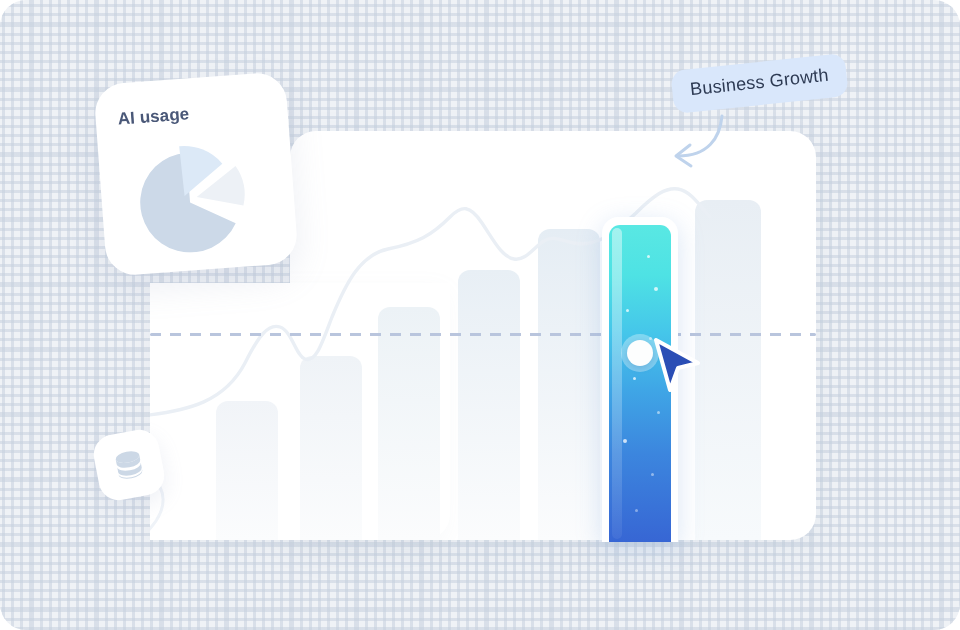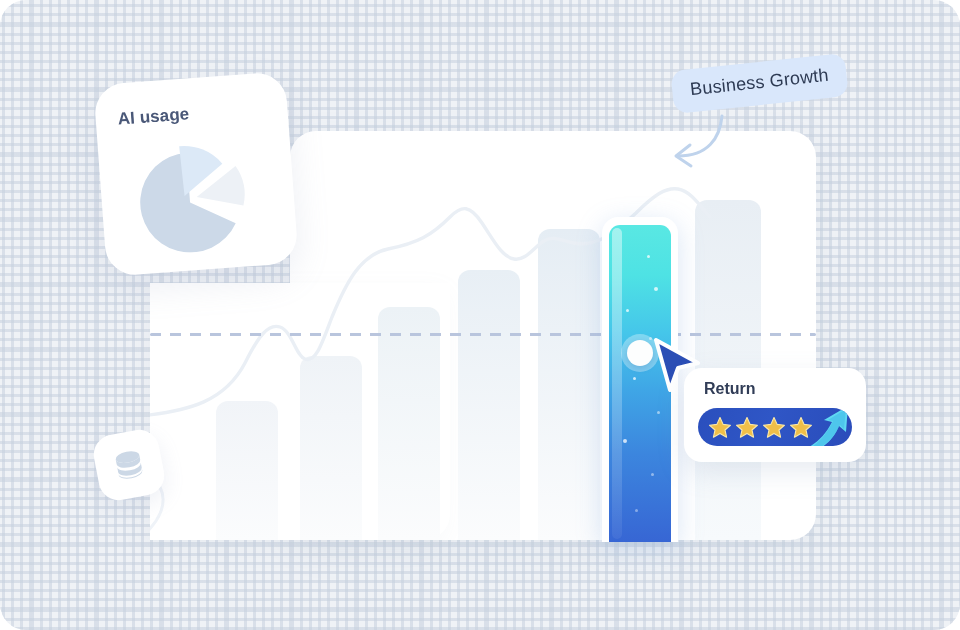--- a/index.html
+++ b/index.html
@@ -297,37 +297,14 @@
   </div>
 
   <div class="badge-growth">
     <span>Business Growth</span>
   </div>
   <svg class="growth-arrow" width="72" height="62" viewBox="0 0 72 62">
     <path d="M62 4 C60 26, 48 44, 18 44" fill="none" stroke="#bfd3ec" stroke-width="3" stroke-linecap="round"></path>
     <path d="M30 33 L16 44 L31 54" fill="none" stroke="#bfd3ec" stroke-width="3" stroke-linecap="round" stroke-linejoin="round"></path>
   </svg>
 
-  <div class="card-return">
-    <div class="card-return-title">Return</div>
-    <div class="rating-pill">
-      <div class="stars">
-        <svg width="26" height="25" viewBox="0 0 24 24">
-          <path d="M12 2.5 L15 9 L22 9.8 L16.8 14.4 L18.3 21.3 L12 17.7 L5.7 21.3 L7.2 14.4 L2 9.8 L9 9 Z" fill="#f0bf49" stroke="#fae8a8" stroke-width="1.1" stroke-linejoin="round"></path>
-        </svg>
-        <svg width="26" height="25" viewBox="0 0 24 24">
-          <path d="M12 2.5 L15 9 L22 9.8 L16.8 14.4 L18.3 21.3 L12 17.7 L5.7 21.3 L7.2 14.4 L2 9.8 L9 9 Z" fill="#f0bf49" stroke="#fae8a8" stroke-width="1.1" stroke-linejoin="round"></path>
-        </svg>
-        <svg width="26" height="25" viewBox="0 0 24 24">
-          <path d="M12 2.5 L15 9 L22 9.8 L16.8 14.4 L18.3 21.3 L12 17.7 L5.7 21.3 L7.2 14.4 L2 9.8 L9 9 Z" fill="#f0bf49" stroke="#fae8a8" stroke-width="1.1" stroke-linejoin="round"></path>
-        </svg>
-        <svg width="26" height="25" viewBox="0 0 24 24">
-          <path d="M12 2.5 L15 9 L22 9.8 L16.8 14.4 L18.3 21.3 L12 17.7 L5.7 21.3 L7.2 14.4 L2 9.8 L9 9 Z" fill="#f0bf49" stroke="#fae8a8" stroke-width="1.1" stroke-linejoin="round"></path>
-        </svg>
-      </div>
-      <svg class="rating-arrow" width="62" height="54" viewBox="0 0 62 54">
-        <path d="M2 50 C18 46, 30 36, 38 20 L30 18 L54 4 L52 30 L45 24 C38 42, 22 52, 2 53 Z" fill="#5fd8f2"></path>
-        <path d="M6 52 C20 46, 32 34, 39 19 L34 18 L52 7 L50 27 L46 23 C38 40, 24 50, 6 53 Z" fill="#3fb8e8" opacity=".55"></path>
-      </svg>
-    </div>
-  </div>
 
 </div>
 
 </body></html>

